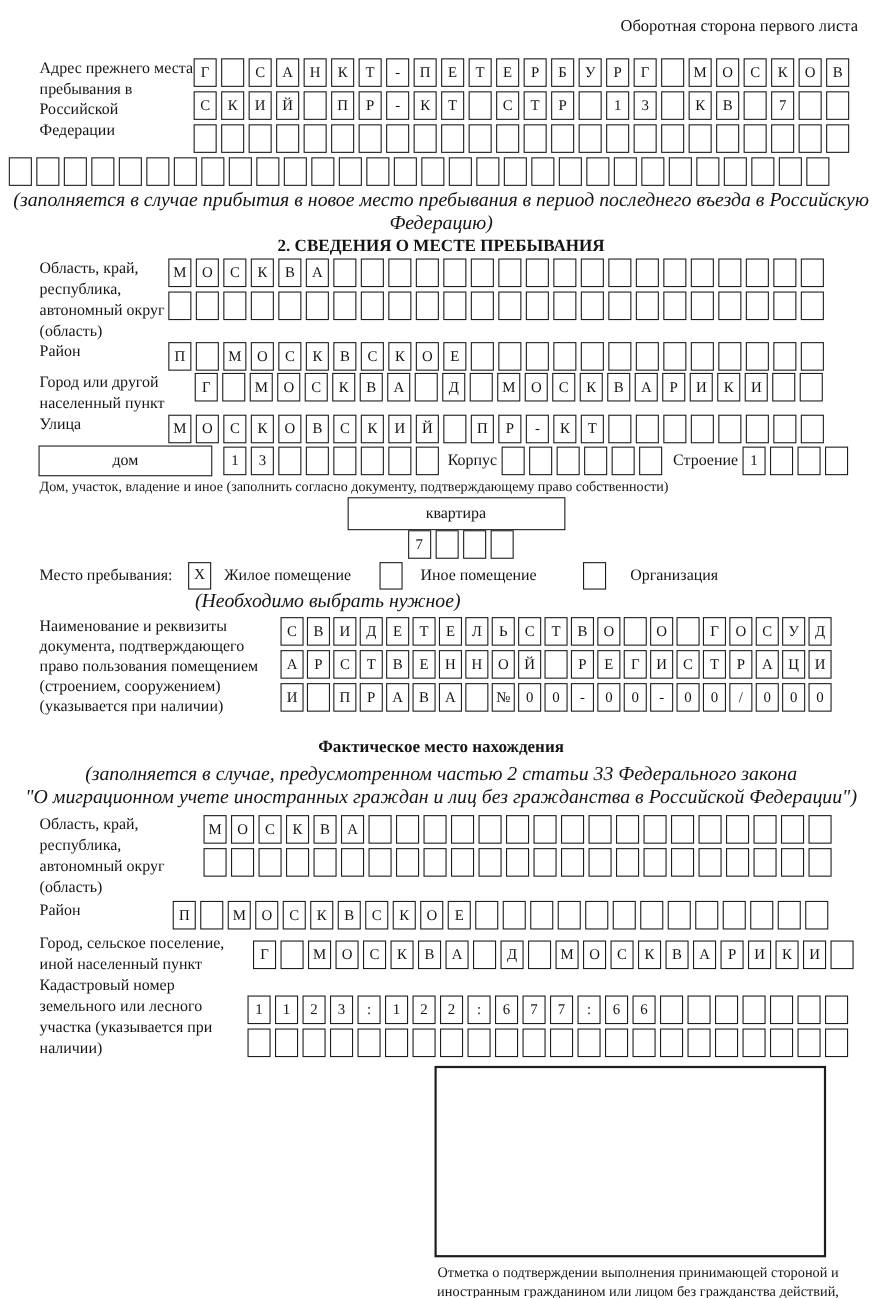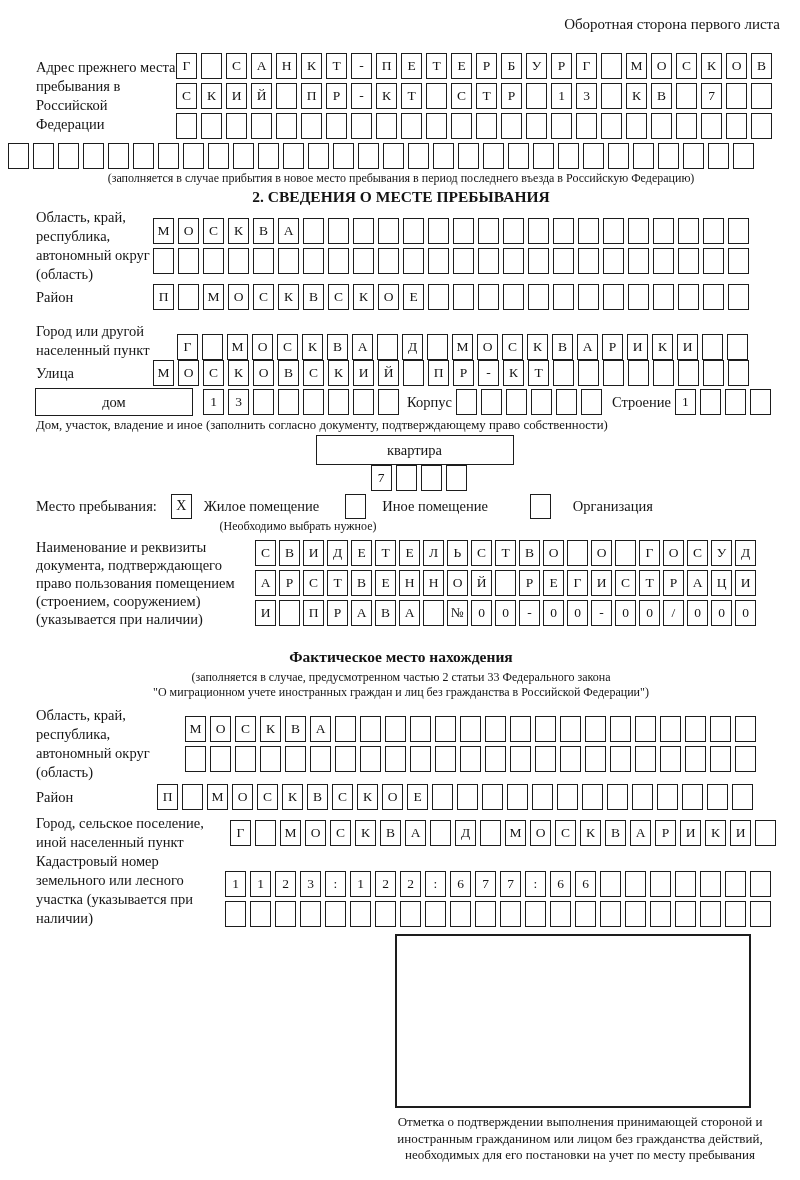--- a/index.html
+++ b/index.html
@@ -2,32 +2,32 @@
 <html><head>
 <meta charset="utf-8">
 <style>
   html,body{margin:0;padding:0;background:#fff;}
   .page{
     width:800px;height:1180px;box-sizing:border-box;position:relative;
     padding:16px 6px 0 8px;background:#fff;color:#141414;
     font-family:"Liberation Serif","DejaVu Serif",serif;overflow:hidden;
   }
   .hdr{font-size:15px;text-align:right;padding-right:14px;}
-  .frow{display:flex;align-items:center;}
+  .frow{display:flex;align-items:flex-start;}
   .flabel{font-size:14.5px;line-height:19px;padding-left:28px;box-sizing:border-box;flex:0 0 auto;}
   .cells{display:flex;gap:4px;flex:0 0 auto;}
   .cells.tight{gap:3px;}
   .cellcol{display:flex;flex-direction:column;gap:4px;}
   .cell{
     width:19px;height:24px;border:1.5px solid #1d1d1d;flex:0 0 auto;
     display:flex;align-items:center;justify-content:center;
     font-size:13.5px;line-height:24px;background:#fff;
   }
   .title{text-align:center;font-weight:bold;font-size:15.5px;}
-  .cap{font-size:12px;text-align:center;}
+  .cap{font-size:18px;text-align:center;font-style:italic;}
   .capl{font-size:12.8px;padding-left:28px;}
   .wbox{border:1.5px solid #1d1d1d;box-sizing:border-box;display:flex;align-items:center;justify-content:center;font-size:14.5px;flex:0 0 auto;}
   .inl{font-size:14.5px;line-height:26px;flex:0 0 auto;text-align:center;}
   .chk{width:19px;height:23px;border:1.5px solid #1d1d1d;display:flex;align-items:center;justify-content:center;font-size:14px;flex:0 0 auto;}
   .stamp{width:356px;height:174px;border:2px solid #1d1d1d;box-sizing:border-box;margin-left:387px;}
   .stampcap{width:400px;margin-left:372px;font-size:13px;line-height:16.5px;text-align:center;}
 </style>
 </head>
 <body>
 
@@ -235,21 +235,21 @@
         <span class="cell"></span>
         <span class="cell"></span>
         <span class="cell"></span>
         <span class="cell"></span>
         <span class="cell"></span>
         <span class="cell"></span>
         <span class="cell"></span>
       </div>
   </div>
 
-  <div class="frow" style="margin-top:12px;align-items:flex-end;">
+  <div class="frow" style="margin-top:2px;align-items:flex-start;">
     <div class="flabel" style="width:169px;">Город или другой населенный пункт</div>
     <div class="cells">
         <span class="cell">Г</span>
         <span class="cell"></span>
         <span class="cell">М</span>
         <span class="cell">О</span>
         <span class="cell">С</span>
         <span class="cell">К</span>
         <span class="cell">В</span>
         <span class="cell">А</span>

